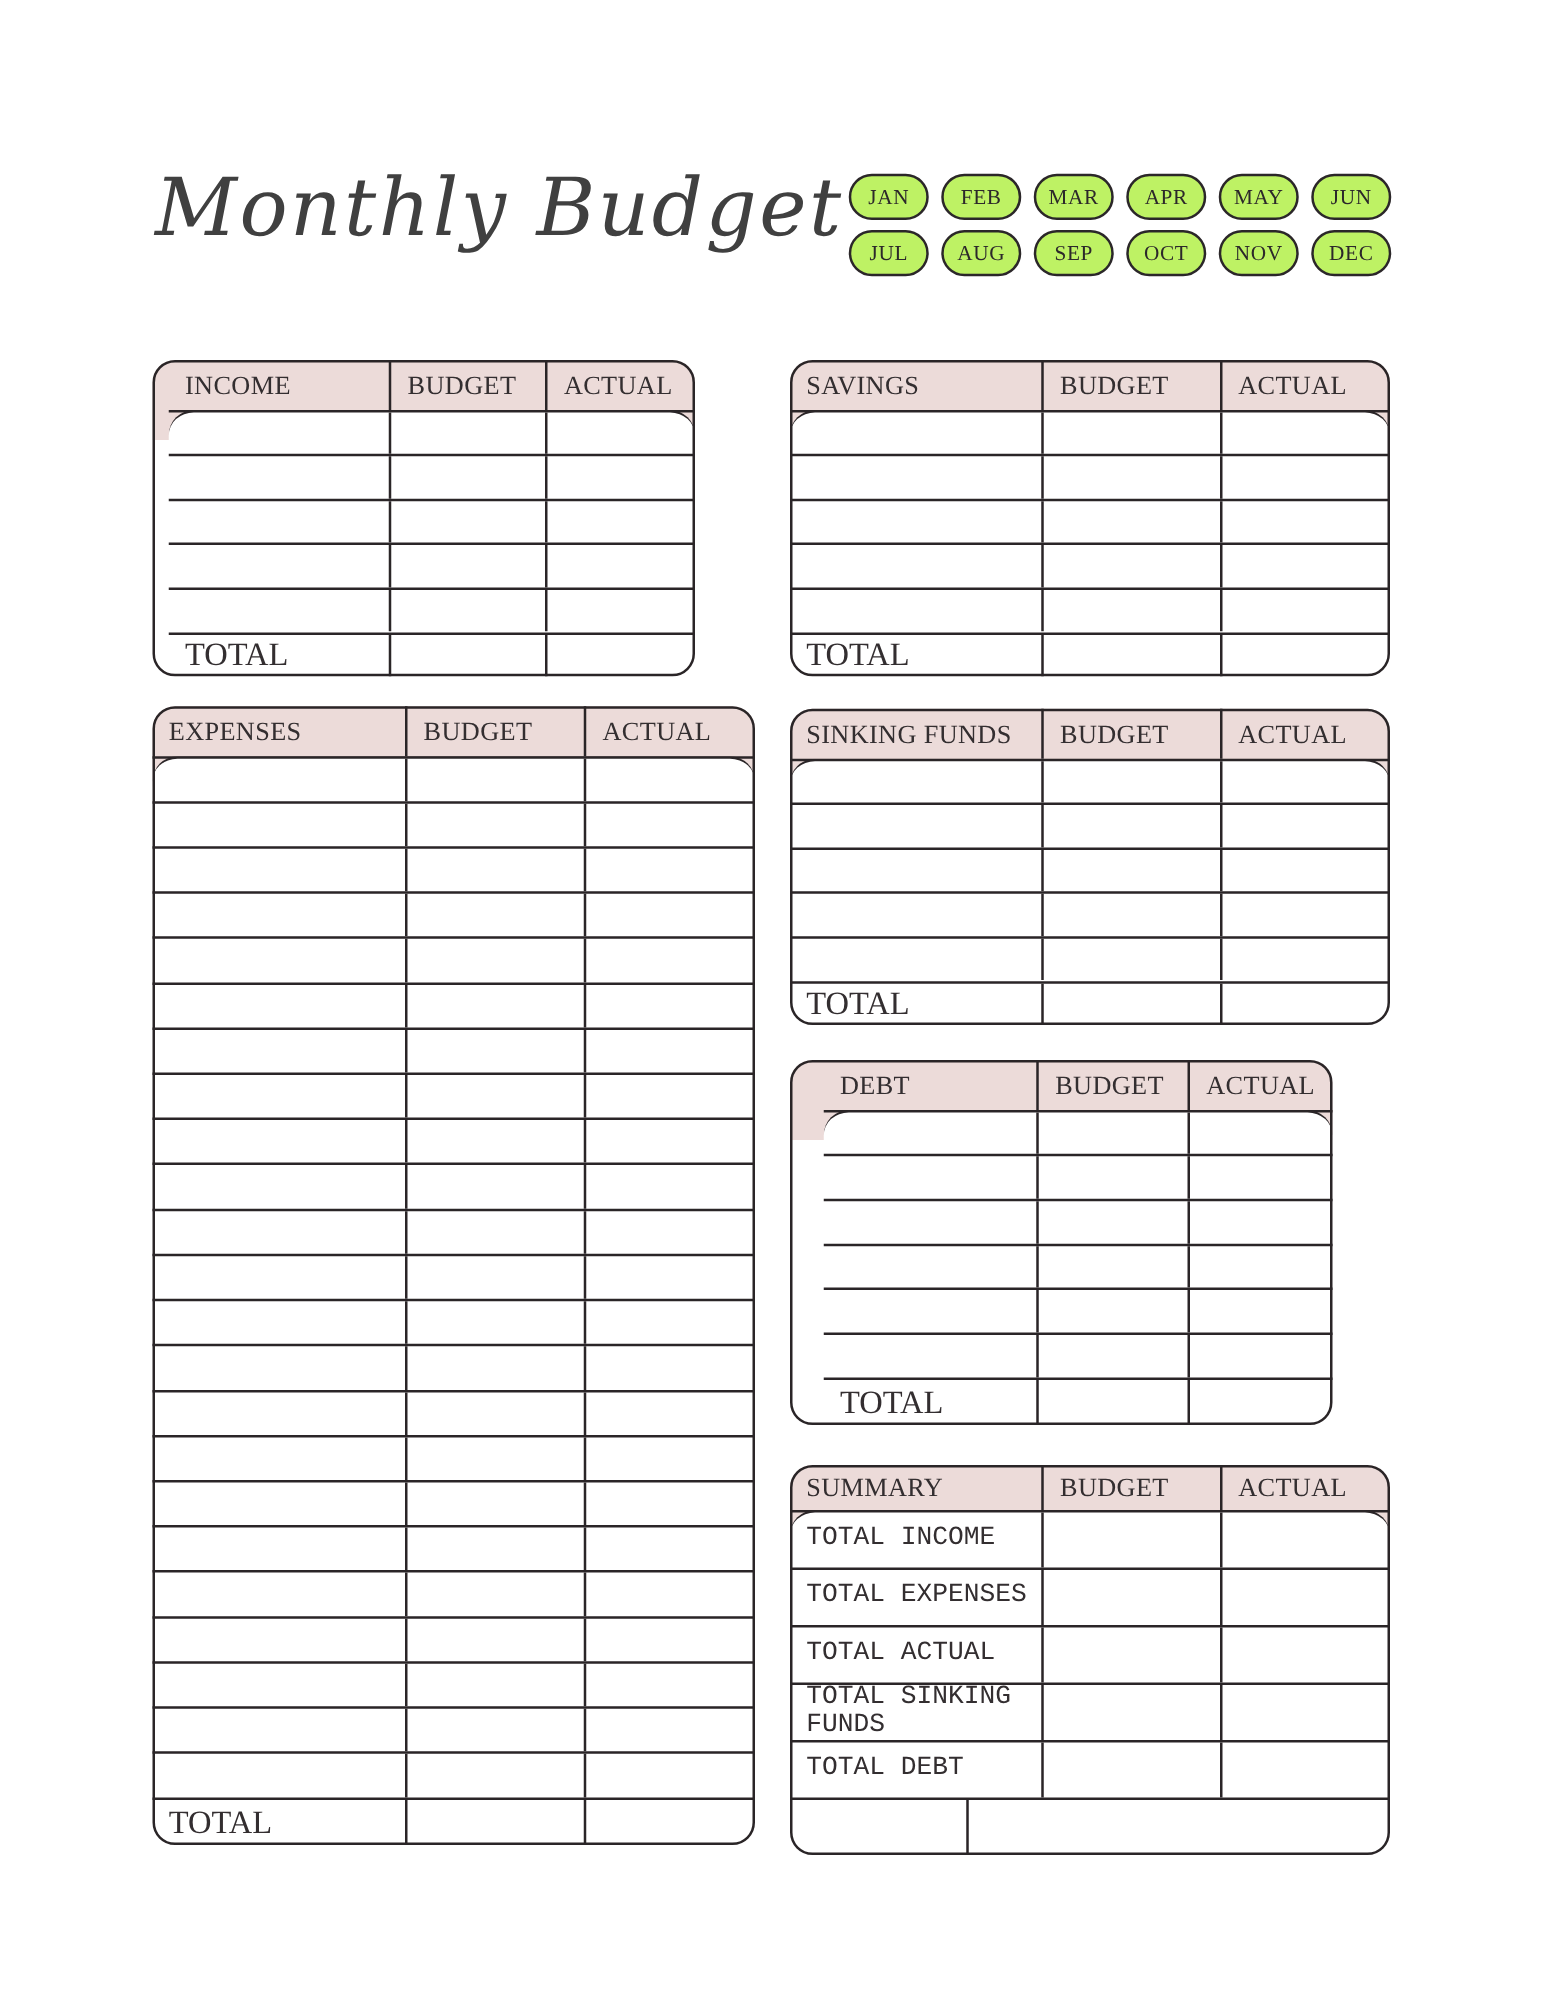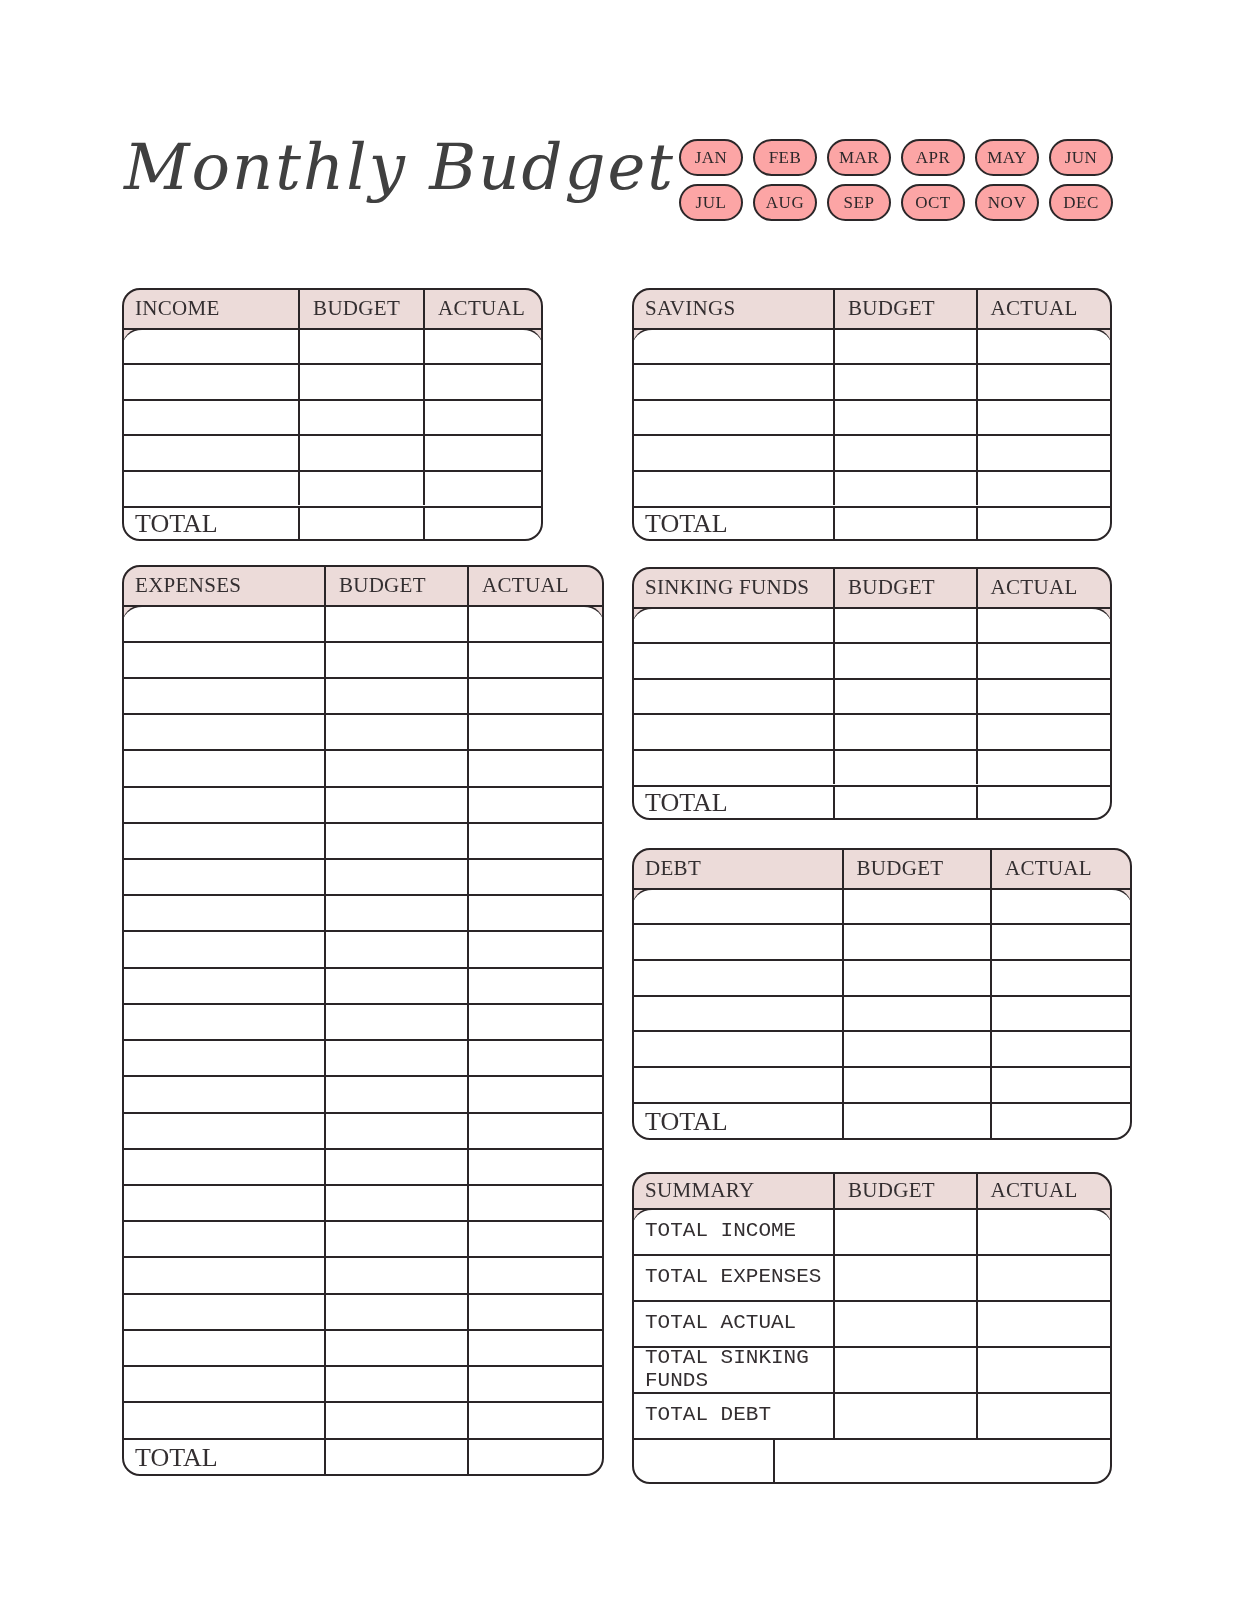--- a/index.html
+++ b/index.html
@@ -30,21 +30,21 @@
     position:absolute; left:679px; top:139px;
     display:grid;
     grid-template-columns:repeat(6, 64px);
     gap:8px 10px;
   }
   .pill {
     height:37px;
     box-sizing:border-box;
     border:2px solid #2b2729;
     border-radius:19px;
-    background:#fca5a5;
+    background:#bef264;
     display:flex; align-items:center; justify-content:center;
     font-size:17px;
     letter-spacing:0.5px;
     color:#2c282a;
     cursor:pointer;
   }
 
   
   .tbl { position:absolute; background:#ffffff; }
   .tbl::before {
@@ -90,25 +90,25 @@
   .rows .trow + .trow { border-top:2px solid var(--line, #2a2527); }
   .td { box-sizing:border-box; }
 
   .trow-total {
     display:flex;
     border-top:2px solid var(--line, #2a2527);
   }
   .trow-total .c1 { display:flex; align-items:center; font-size:26px; }
 
   
-  .tbl-income   { left:122px; top:288px;  width:421px; }
+  .tbl-income   { left:122px; top:288px;  width:421px;padding-left:13px; }
   .tbl-savings  { left:632px; top:288px;  width:480px; }
   .tbl-expenses { left:122px; top:565px;  width:482px; }
   .tbl-sinking  { left:632px; top:567px;  width:480px; }
-  .tbl-debt     { left:632px; top:848px;  width:500px; }
+  .tbl-debt     { left:632px; top:848px;  width:407px;padding-left:27px; }
   .tbl-summary  { left:632px; top:1172px; width:480px; }
 
   .tbl-income .rows,  .tbl-savings .rows, .tbl-sinking .rows { height:176px; }
   .tbl-income .trow-total, .tbl-savings .trow-total, .tbl-sinking .trow-total { height:33px; }
   .tbl-debt .rows { height:212px; }
   .tbl-debt .trow-total { height:36px; }
   .tbl-expenses .rows { height:831px; }
   .tbl-expenses .trow-total { height:36px; }
 
   

